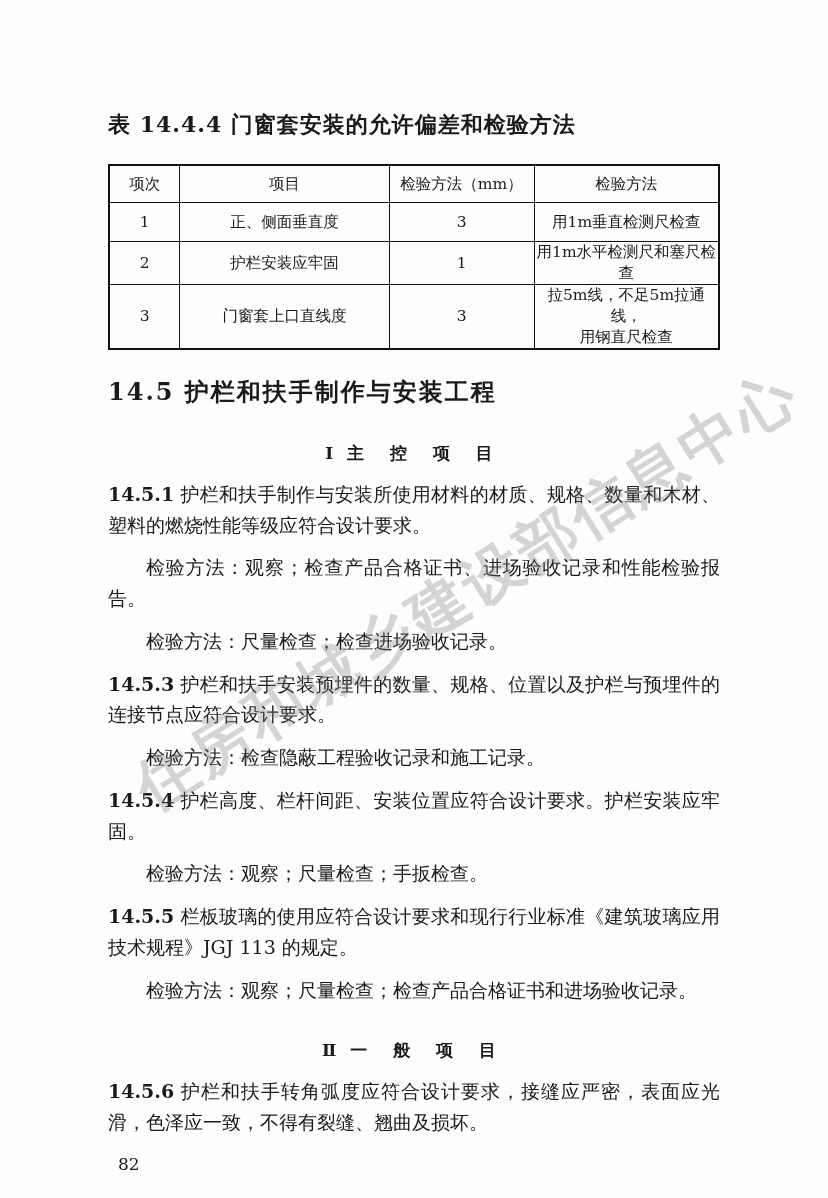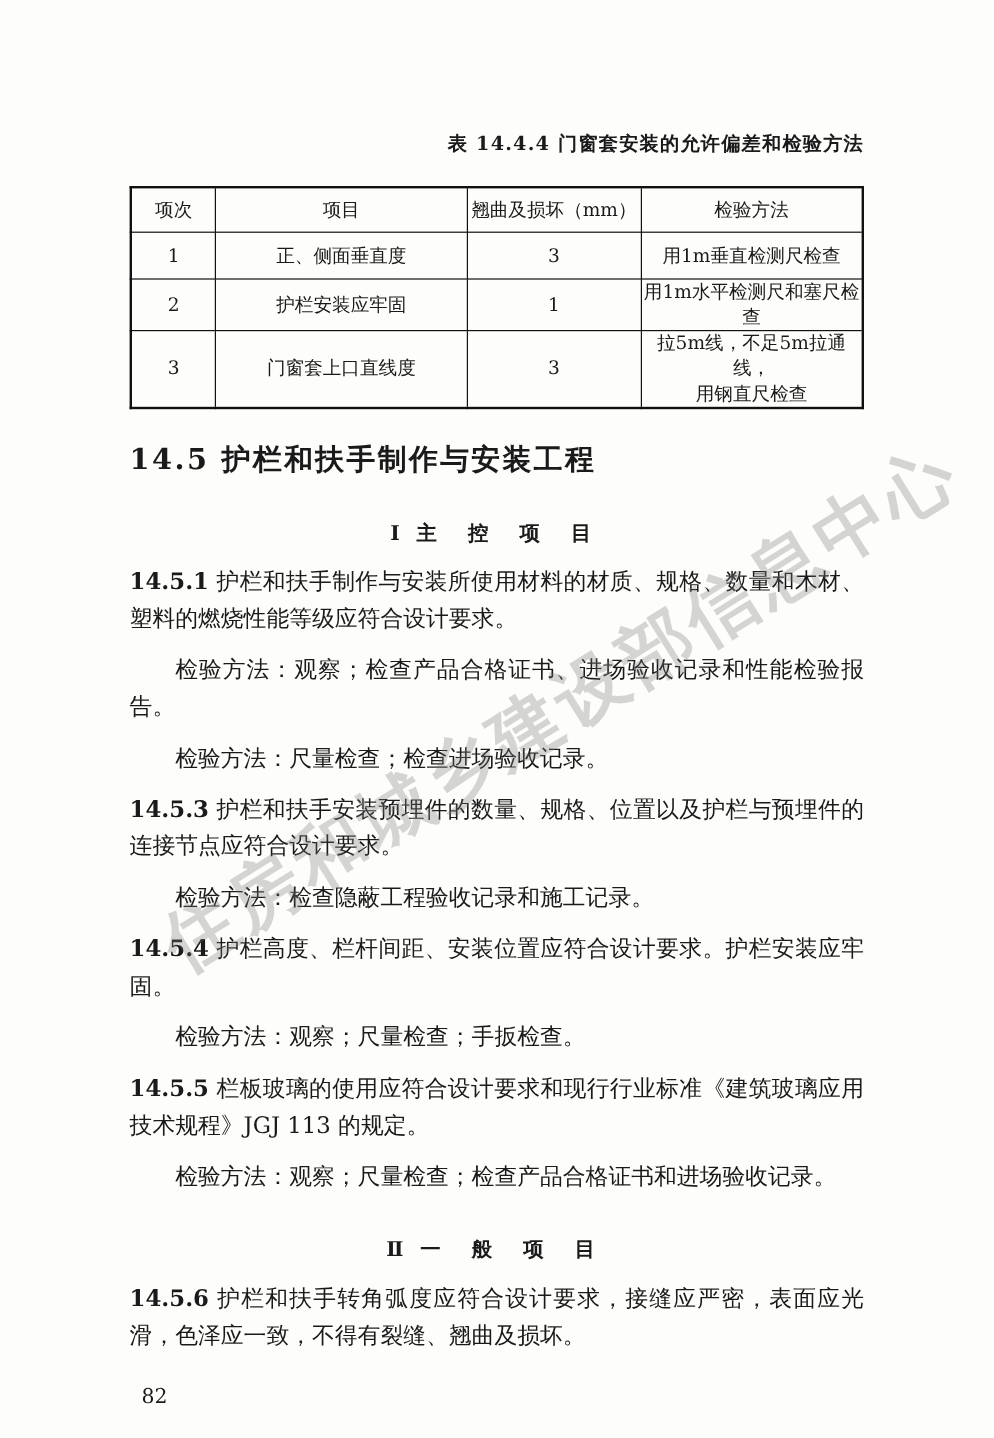--- a/index.html
+++ b/index.html
@@ -48,22 +48,22 @@
   }
   .wm1 {
     left: 120px;
     top: 760px;
     font-size: 60px;
     transform: rotate(-32deg);
   }
 
   
   .table-caption {
-    text-align: right;
-    font-size: 16px;
+    text-align: left;
+    font-size: 22px;
     font-weight: bold;
     margin-bottom: 10px;
     letter-spacing: 1px;
   }
   table.spec {
     border-collapse: collapse;
     width: 612px;
     border: 2px solid #111;
     font-size: 15.5px;
     background: transparent;
@@ -151,21 +151,21 @@
 
   <div class="content">
 
     <div class="table-caption">表 14.4.4    门窗套安装的允许偏差和检验方法</div>
 
     <table class="spec">
       <thead>
         <tr>
           <th class="col-no">项次</th>
           <th class="col-item">项目</th>
-          <th class="col-tol">翘曲及损坏（mm）</th>
+          <th class="col-tol">检验方法（mm）</th>
           <th class="col-method">检验方法</th>
         </tr>
       </thead>
       <tbody>
         <tr>
           <td>1</td>
           <td>正、侧面垂直度</td>
           <td>3</td>
           <td>用1m垂直检测尺检查</td>
         </tr>

